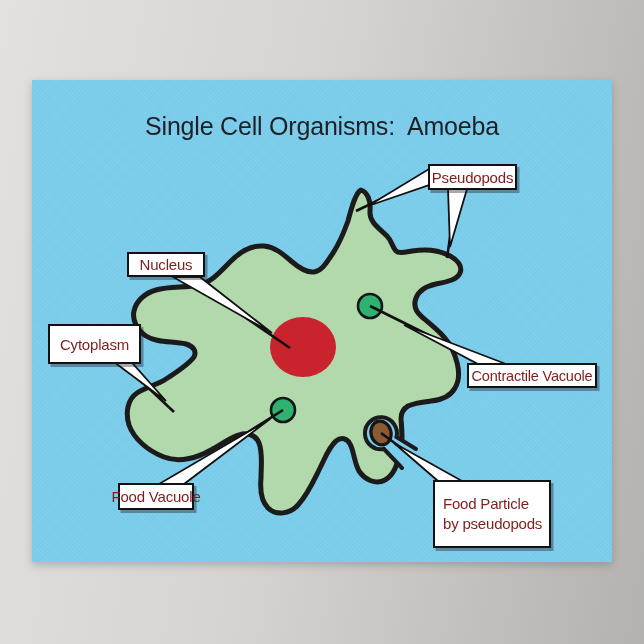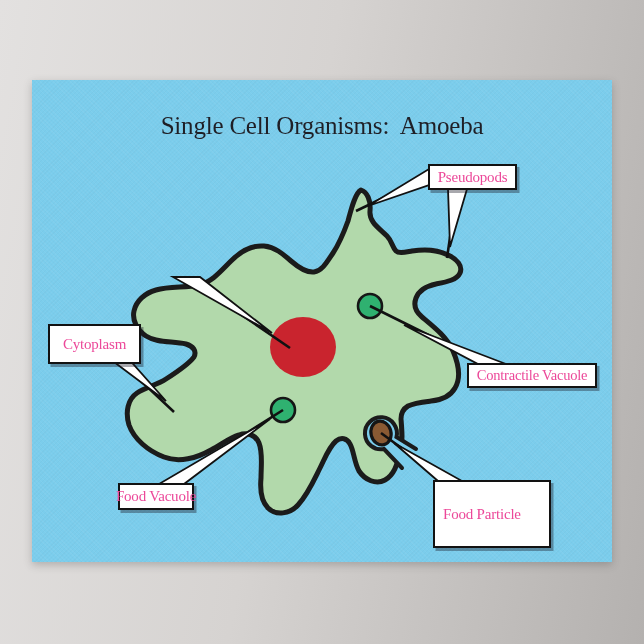--- a/index.html
+++ b/index.html
@@ -1,19 +1,19 @@
 <!DOCTYPE html>
 <html><head>
 <meta charset="utf-8">
 <style>
   html,body{margin:0;padding:0;background:#cfccca;}
   .stage{
     position:relative;width:644px;height:644px;overflow:hidden;
     background:linear-gradient(100deg,#e3e1e0 0%,#d6d3d1 45%,#b4b1af 100%);
-    font-family:Liberation Serif, serif;
+    font-family:Liberation Sans, sans-serif;
   }
   .poster{
     position:absolute;left:32px;top:80px;width:580px;height:482px;
     background:#7bcdec;
     box-shadow:0 3px 8px rgba(60,60,60,.28);
   }
   .poster .texture{
     position:absolute;inset:0;
     background:
       repeating-linear-gradient(45deg,rgba(255,255,255,.045) 0 1px,transparent 1px 3px),
@@ -23,21 +23,21 @@
   .title{
     position:absolute;left:32px;top:112px;width:580px;
     text-align:center;font-size:25px;color:#1f1f26;letter-spacing:-.2px;
     white-space:pre;
   }
   svg.diagram{position:absolute;left:0;top:0;width:644px;height:644px;}
   .lbl{
     position:absolute;box-sizing:border-box;background:#fff;
     border:2px solid #121212;box-shadow:2.5px 3px 0 rgba(25,25,40,.38);
     display:flex;align-items:center;justify-content:center;
-    font-size:15px;color:#ec4899;letter-spacing:-.2px;white-space:nowrap;
+    font-size:15px;color:#7f1d1d;letter-spacing:-.2px;white-space:nowrap;
   }
   .lbl-pseudopods{left:428px;top:164px;width:89px;height:26px;}
   .lbl-nucleus{left:127px;top:252px;width:78px;height:25px;}
   .lbl-cytoplasm{left:48px;top:324px;width:93px;height:40px;}
   .lbl-contractile{left:467px;top:363px;width:130px;height:25px;font-size:14.5px;}
   .lbl-foodvac{left:118px;top:483px;width:76px;height:27px;}
   .lbl-particle{
     left:433px;top:480px;width:118px;height:68px;
     flex-direction:column;align-items:flex-start;justify-content:center;
     padding:3px 0 3px 8px;line-height:1.35;font-size:15px;
@@ -118,26 +118,30 @@
     </g>
     <g>
       <line x1="381" y1="433" x2="445" y2="480" stroke="#111" stroke-width="2.6"></line>
       <polygon points="438,481 462,481 394,443" fill="#fff" stroke="#111" stroke-width="1.8"></polygon>
     </g>
   </svg>
 
   <div class="lbl lbl-pseudopods">
     <span>Pseudopods</span>
   </div>
+  <div class="lbl lbl-nucleus">
+    <span>Nucleus</span>
+  </div>
   <div class="lbl lbl-cytoplasm">
     <span>Cytoplasm</span>
   </div>
   <div class="lbl lbl-contractile">
     <span>Contractile Vacuole</span>
   </div>
   <div class="lbl lbl-foodvac">
     <span>Food Vacuole</span>
   </div>
   <div class="lbl lbl-particle">
     <span>Food Particle</span>
+    <span>by pseudopods</span>
   </div>
 
 </div>
 
 </body></html>

